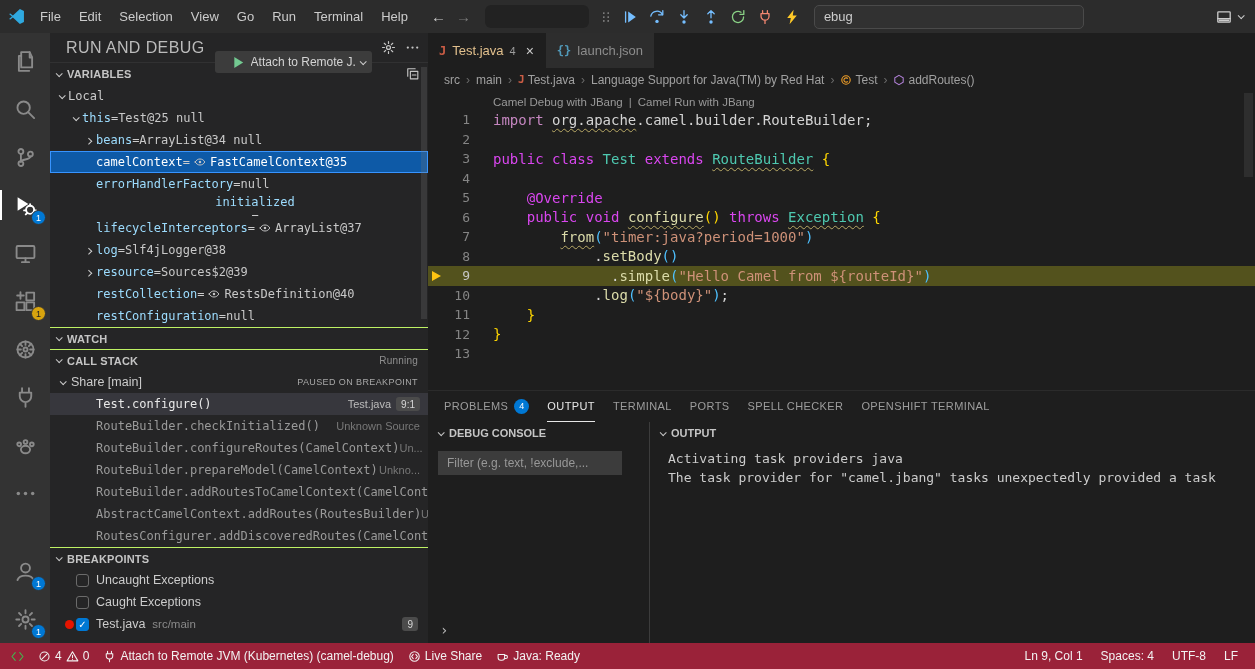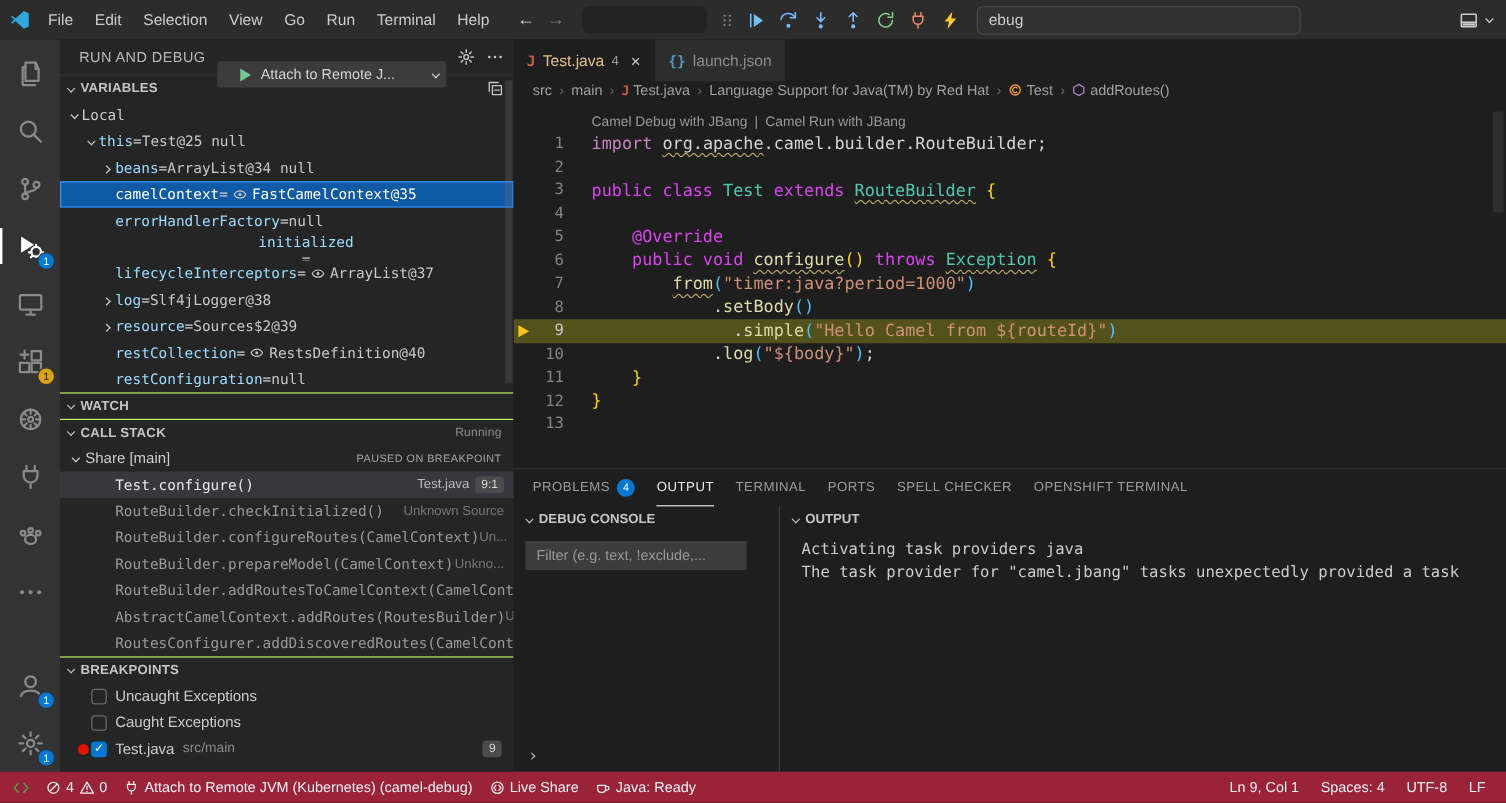--- a/index.html
+++ b/index.html
@@ -42,21 +42,21 @@
   .aitem.active::before{content:'';position:absolute;left:0;top:9px;bottom:9px;width:2px;background:#ffffff;}
   .aitem svg{width:23px;height:23px;}
   .abadge{position:absolute;right:4px;bottom:4px;min-width:15px;height:15px;border-radius:8px;background:#0078d4;color:#ffffff;font-size:9px;display:flex;align-items:center;justify-content:center;padding:0 3px;border:1px solid #333333;}
   .abadge.warn{background:#d9a40e;color:#222222;}
   .ab-bottom{margin-top:auto;}
 
   
   .sidebar{width:378px;background:#252526;flex:none;display:flex;flex-direction:column;overflow:hidden;position:relative;}
   .sidebar::after{content:'';position:absolute;right:1px;top:34px;width:6px;height:252px;background:rgba(121,121,121,.25);}
   .sb-header{height:30px;flex:none;display:flex;align-items:center;padding:0 8px 0 16px;border-bottom:1px solid #313132;}
-  .sb-title{font-size:12px;color:#bbbbbb;letter-spacing:.4px;flex:none;}
+  .sb-title{font-size:16px;color:#bbbbbb;letter-spacing:.4px;flex:none;}
   .cfg-dd{height:22px;margin-left:10px;background:#3c3c3c;border-radius:3px;display:flex;align-items:center;gap:5px;padding:0 7px;min-width:0;flex:1;margin-top:29px;}
   .cfg-dd svg{width:12px;height:12px;}
   .cfg-label{font-size:12px;color:#d4d4d4;white-space:nowrap;overflow:hidden;}
   .sb-header .ic{color:#c5c5c5;margin-left:9px;}
   .sb-header .ic svg{width:15px;height:15px;}
   .section-h{height:22px;flex:none;display:flex;align-items:center;gap:6px;padding-left:6px;font-size:11px;font-weight:bold;color:#c5c5c5;border-top:1px solid #bef264;letter-spacing:.2px;}
   .section-h .chev{border-color:#c5c5c5;}
   .cs-status{margin-left:auto;margin-right:10px;font-weight:normal;font-size:10px;color:#8f8f8f;}
   .collapse-ic{margin-left:auto;margin-right:8px;color:#c5c5c5;}
   .collapse-ic svg{width:14px;height:14px;}
@@ -89,21 +89,21 @@
   .bp-row .pill{margin-left:auto;margin-right:10px;}
 
   
   .editor-col{flex:1;display:flex;flex-direction:column;min-width:0;}
   .tabbar{height:35px;flex:none;background:#1e1e1e;display:flex;}
   .tab{display:flex;align-items:center;padding:0 11px;background:#2d2d2d;color:#8c8c8c;font-size:13px;border-right:1px solid #1e1e1e;gap:6px;}
   .tab.active{background:#1e1e1e;color:#e2c08d;}
   .tab .ficon{font-weight:bold;font-size:12px;}
   .tab .tbadge{color:#9d9d9d;font-size:11px;}
   .tab .tclose{color:#cccccc;font-size:14px;margin-left:4px;}
-  .breadcrumbs{height:23px;flex:none;background:#1e1e1e;display:flex;align-items:flex-start;padding-left:16px;font-size:12px;color:#a0a0a0;gap:4px;white-space:nowrap;overflow:hidden;}
+  .breadcrumbs{height:23px;flex:none;background:#1e1e1e;display:flex;align-items:center;padding-left:16px;font-size:12px;color:#a0a0a0;gap:4px;white-space:nowrap;overflow:hidden;}
   .bc-sep{color:#6a6a6a;margin:0 2px;}
   .bc-item{display:flex;align-items:center;gap:3px;}
   .bc-item svg{width:12px;height:12px;}
   .bc-j{color:#cc5d45;font-weight:bold;font-size:11px;}
 
   .code-area{flex:1;min-height:0;background:#1e1e1e;position:relative;overflow:hidden;padding-top:2px;}
   .code-area::after{content:'';position:absolute;right:2px;top:2px;width:9px;height:84px;background:rgba(121,121,121,.18);}
   .codelens{height:17px;margin-left:65px;font-size:11.5px;color:#999999;display:flex;align-items:center;gap:6px;}
   .code-line{display:flex;height:19.5px;align-items:center;width:100%;}
   .code-line.current{background:#53521d;}

